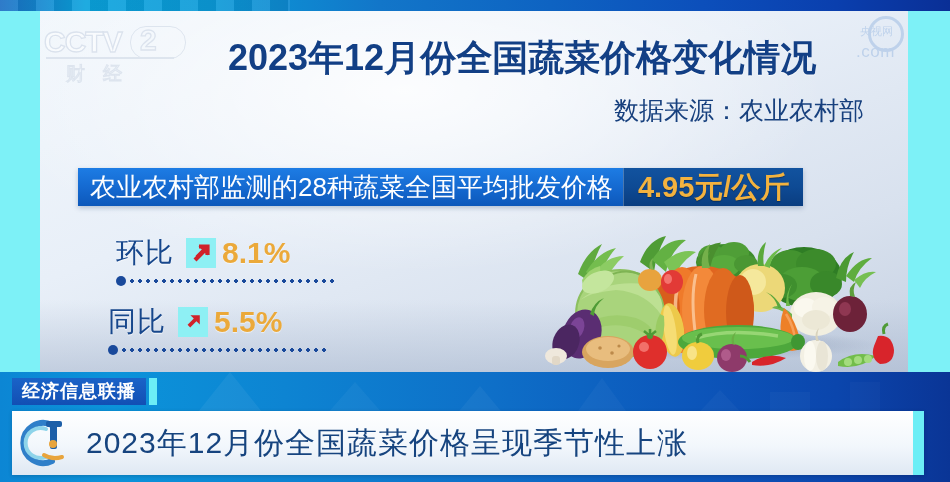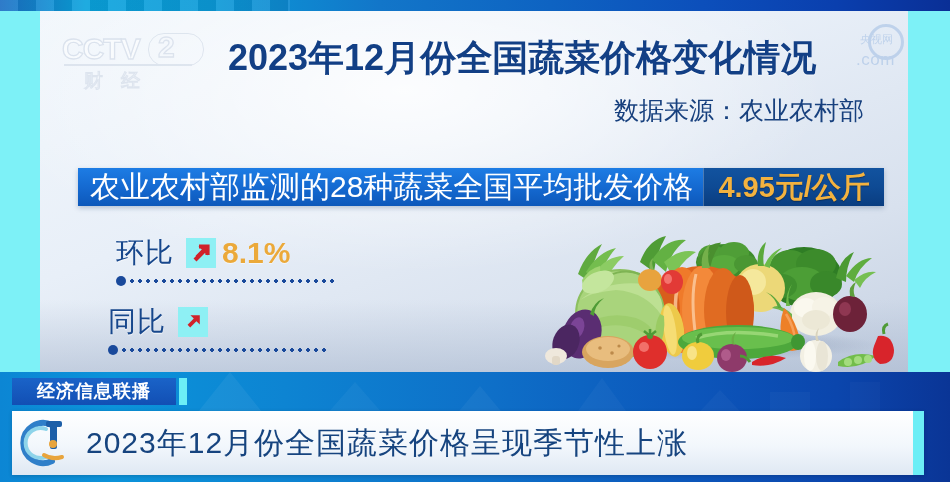--- a/index.html
+++ b/index.html
@@ -70,24 +70,23 @@
   .panel-bottom-shade {
     position: absolute;
     left: 40px; top: 300px;
     width: 868px; height: 72px;
     background: linear-gradient(180deg, rgba(176,190,211,0) 0%, rgba(168,183,206,.55) 100%);
   }
 
   
   .cctv-logo {
     position: absolute;
-    left: 44px; top: 32px;
+    left: 44px; top: 25px;
     width: 140px; height: 62px;
     opacity: .55;
-    margin-left: 18px;
   }
   .cctv-logo .cctv-word {
     position: absolute;
     left: 0; top: 0;
     font-size: 30px;
     font-weight: bold;
     letter-spacing: -1px;
     color: transparent;
     -webkit-text-stroke: 1.3px #c8d2e2;
     text-shadow: 0 1px 0 rgba(255,255,255,.9);
@@ -142,21 +141,21 @@
     width: 640px;
     text-align: right;
     font-size: 25px;
     color: #17407e;
     white-space: nowrap;
   }
 
   
   .watermark {
     position: absolute;
-    left: 856px; top: 20px;
+    left: 856px; top: 12px;
     width: 62px; height: 62px;
     opacity: .20;
     pointer-events: none;
     text-decoration: underline;
   }
   .watermark .wm-ring {
     position: absolute;
     left: 12px; top: 4px;
     width: 30px; height: 30px;
     border: 3px solid #2d6fc4;
@@ -181,21 +180,21 @@
     position: absolute;
     left: 78px; top: 168px;
     height: 38px;
     display: flex;
     align-items: stretch;
     box-shadow: 0 2px 5px rgba(20,50,100,.25);
   }
   .banner-text {
     background: linear-gradient(180deg, #1d7ce4 0%, #1468cf 55%, #0d58ba 100%);
     color: #ffffff;
-    font-size: 30px;
+    font-size: 26px;
     line-height: 38px;
     padding: 0 10px 16px 12px;
     white-space: nowrap;
     letter-spacing: 0px;
     text-align: center;
   }
   .banner-price {
     background: linear-gradient(180deg, #12539f 0%, #0e4a94 50%, #0a3d80 100%);
     color: #f3b23f;
     font-size: 29px;
@@ -306,21 +305,21 @@
     height: 27px;
     display: flex;
     align-items: stretch;
   }
   .program-badge .pb-main {
     background: linear-gradient(180deg, #1a63c8 0%, #124fb4 100%);
     color: #ffffff;
     font-size: 18px;
     font-weight: bold;
     line-height: 27px;
-    padding: 0 25px;
+    padding: 0 10px;
     letter-spacing: 1px;
     white-space: nowrap;
   }
   .program-badge .pb-tab {
     width: 8px;
     background: #6ceef6;
     margin-left: 3px;
   }
 
   .ticker {
@@ -405,20 +404,21 @@
   </div>
 
   <div class="stat-row r2">
     <div class="stat-inner">
       <span class="stat-label">同比</span>
       <span class="arrow-box">
         <svg width="24" height="24" viewBox="0 0 24 24" aria-hidden="true">
           <path d="M18.8 5.2 L18.8 14.6 L15.4 11.2 L9.2 17.4 L6.6 14.8 L12.8 8.6 L9.4 5.2 Z" fill="#d0222a"></path>
         </svg>
       </span>
+      <span class="stat-value">5.5%</span>
     </div>
     <div class="stat-rule">
       <span class="dot-big"></span>
       <span class="dots"></span>
     </div>
   </div>
 
   <div class="veggies">
     <div class="veg-shadow"></div>
     <svg class="veg" style="left:0;top:0" width="390" height="150" viewBox="0 0 390 150">

